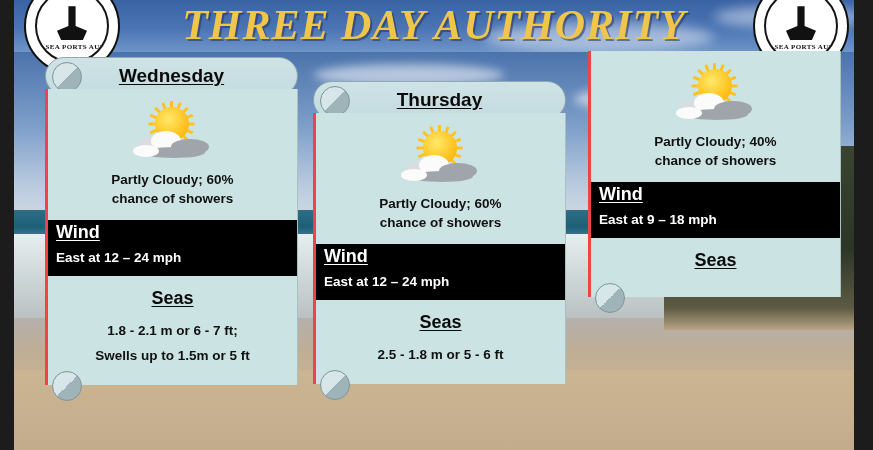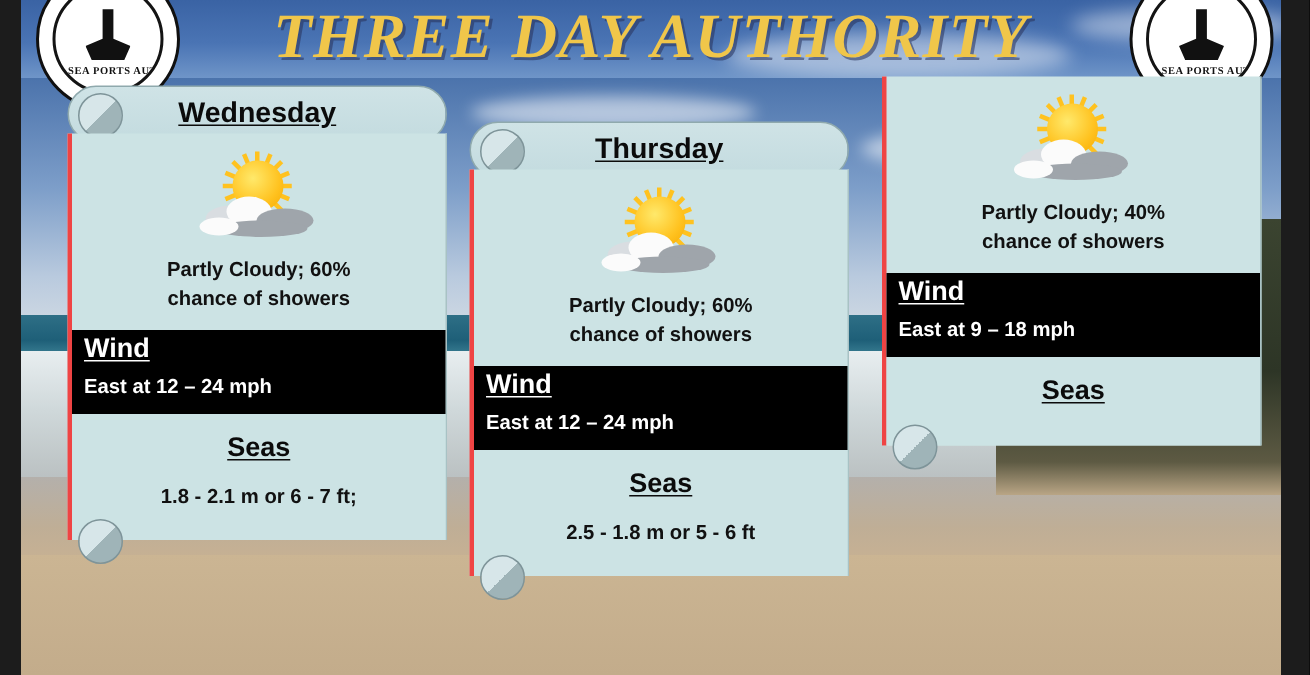--- a/index.html
+++ b/index.html
@@ -352,20 +352,21 @@
         <div class="cond-text">Partly Cloudy; 60%</div>
         <div class="cond-text">chance of showers</div>
       </div>
       <div class="wind-block">
         <div class="wind-label">Wind</div>
         <div class="wind-value">East at 12 – 24 mph</div>
       </div>
       <div class="seas-block">
         <div class="seas-label">Seas</div>
         <div class="seas-line">1.8 - 2.1 m or 6 - 7 ft;</div>
+        <div class="seas-line">Swells up to 1.5m or 5 ft</div>
       </div>
       <div class="card-footer-knob"></div>
     </div>
   </div>
 
   <div class="card c1">
     <div class="card-header">
       <div class="card-header-knob"></div>
       <div class="card-title">Thursday</div>
     </div>

